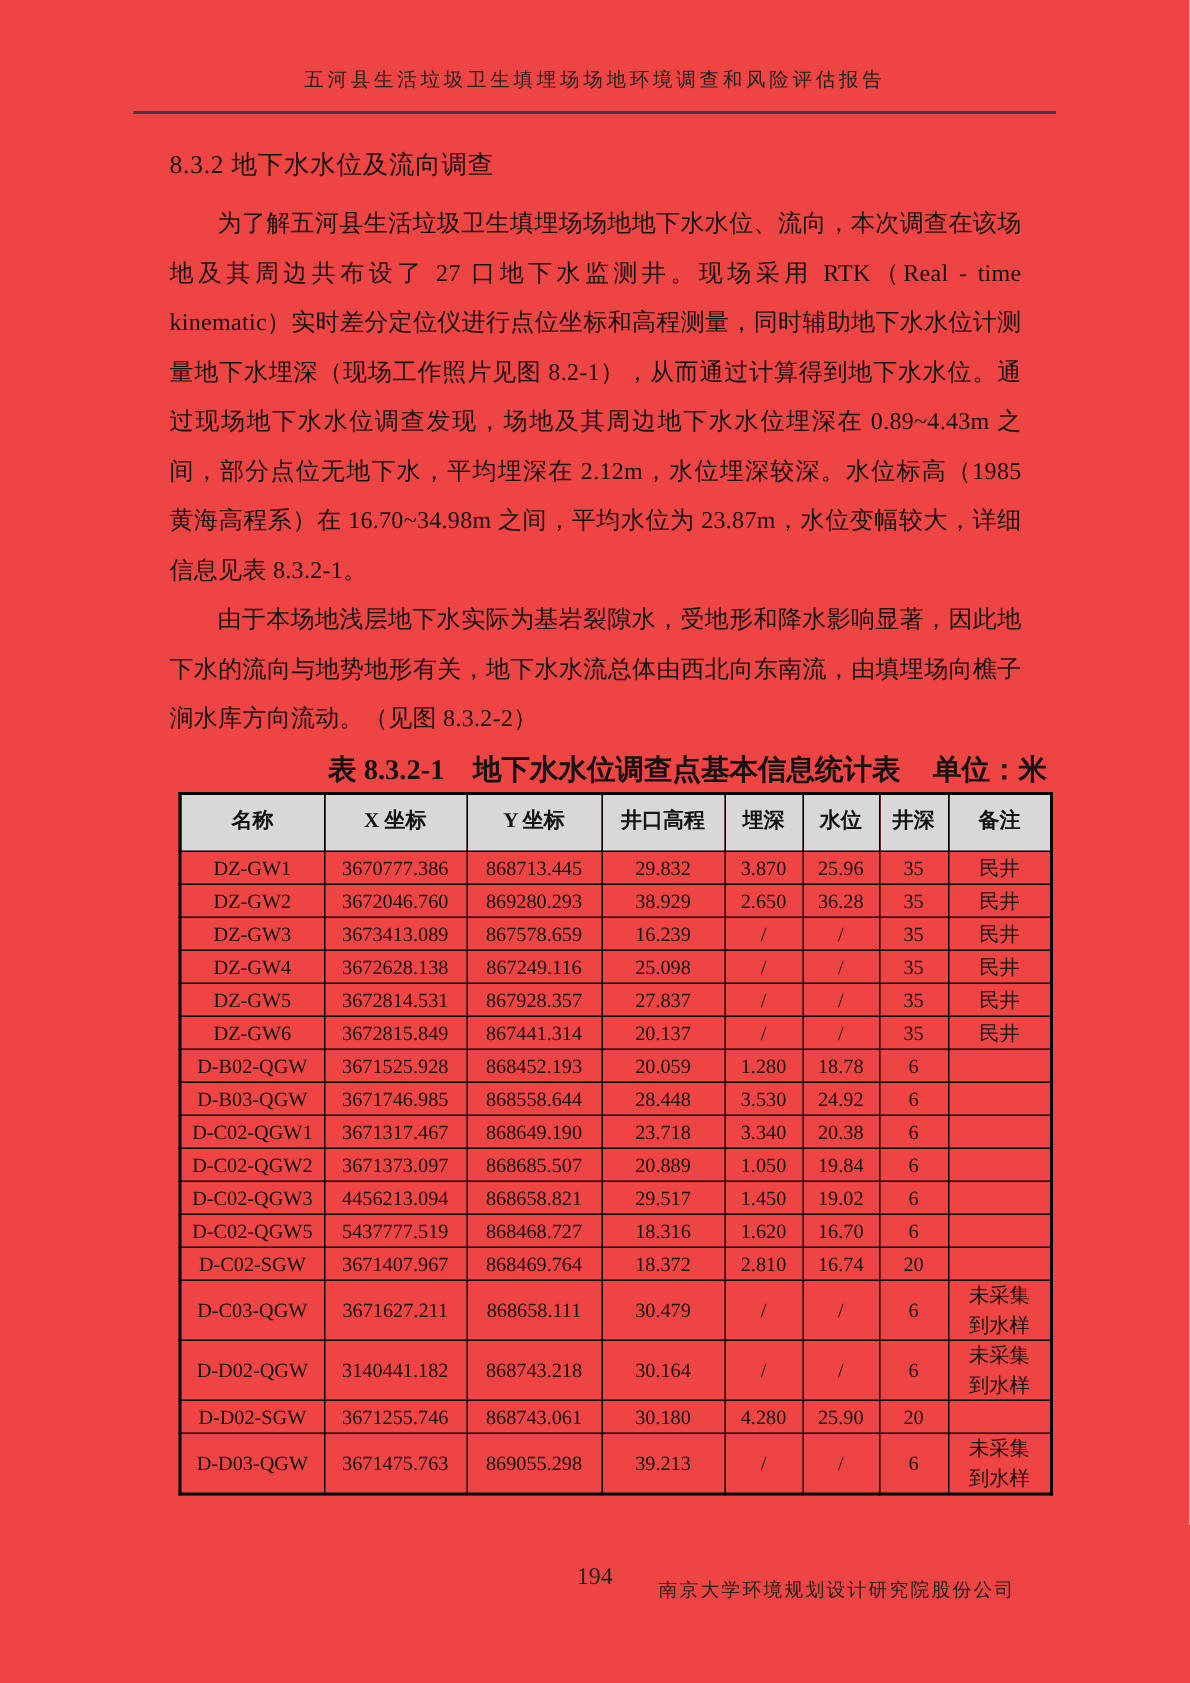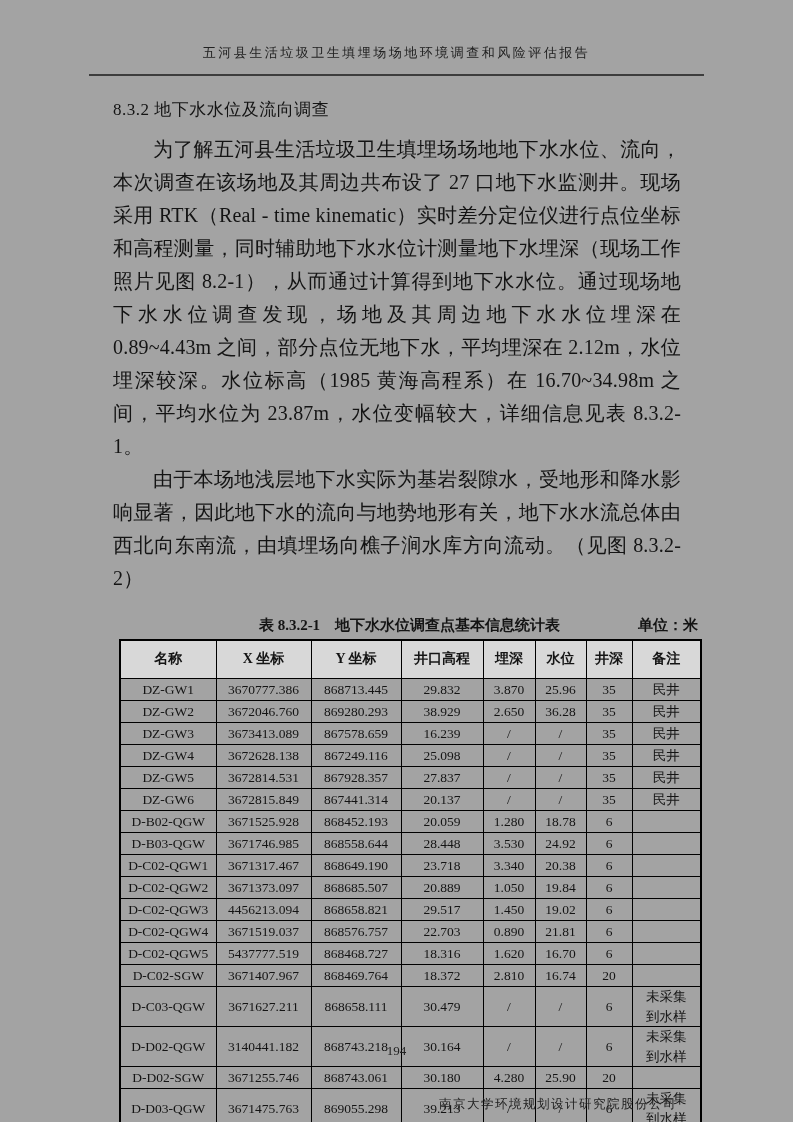--- a/index.html
+++ b/index.html
@@ -1,63 +1,63 @@
 <!DOCTYPE html>
 <html><head>
 <meta charset="utf-8">
 <style>
   html,body{margin:0;padding:0;background:#ffffff;}
   .page{
-    position:relative;width:793px;height:1122px;background:#a3a3a3;
+    position:relative;width:793px;height:1122px;background:#ef4444;
     font-family:"Liberation Serif","DejaVu Serif",serif;color:#141414;
     overflow:hidden;
   }
   .doc-header{
     position:absolute;top:44px;left:0;width:100%;
     text-align:center;font-size:13px;letter-spacing:2.5px;color:#222;
   }
   .header-rule{
     position:absolute;top:74px;left:89px;width:615px;height:2px;
     background:#3d3d3d;
   }
   .content{position:absolute;left:113px;top:98px;width:568px;}
   .section-title{
     font-size:17px;font-weight:normal;margin:0 0 12px 0;letter-spacing:0.5px;
   }
   .body-text{
-    font-size:20px;line-height:33px;text-align:justify;text-indent:2em;
+    font-size:16px;line-height:33px;text-align:justify;text-indent:2em;
     margin:0;letter-spacing:0.2px;
   }
   .caption-row{
-    position:relative;margin-top:16px;height:28px;line-height:28px;
-    font-weight:bold;font-size:15px;text-align:center;width:581px;
+    position:relative;margin-top:4px;height:28px;line-height:28px;
+    font-weight:bold;font-size:19px;text-align:center;width:581px;
     margin-left:6px;
   }
   .caption-row .unit{position:absolute;right:2px;top:0;}
   .table-wrap{margin-left:6px;width:684px;}
   table.info{
     border-collapse:collapse;width:581px;table-layout:fixed;
     font-size:13.5px;border:2px solid #000;
   }
   table.info th,table.info td{
     border:1px solid #000;text-align:center;vertical-align:middle;
     padding:0 4px;height:21px;line-height:1.45;overflow:hidden;
   }
   table.info td:last-child{padding:0 10px;}
   table.info thead th{
     background:#d8d8d8;height:37px;font-weight:bold;font-size:14px;
   }
   col.c1{width:96px;}col.c2{width:95px;}col.c3{width:90px;}col.c4{width:82px;}
   col.c5{width:52px;}col.c6{width:51px;}col.c7{width:46px;}col.c8{width:69px;}
   .page-number{
     position:absolute;top:1043px;left:0;width:100%;text-align:center;
-    font-size:13px;color:#222;
+    font-size:16px;color:#222;
   }
   .company{
-    position:absolute;top:1096px;right:116px;font-size:12.5px;
+    position:absolute;top:1052px;right:116px;font-size:12.5px;
     letter-spacing:1.5px;color:#222;
   }
 </style>
 </head>
 <body>
 
 <div class="page">
 
   <div class="doc-header">五河县生活垃圾卫生填埋场场地环境调查和风险评估报告</div>
   <div class="header-rule"></div>
@@ -201,30 +201,20 @@
               <td>D-C02-QGW3</td>
               <td>4456213.094</td>
               <td>868658.821</td>
               <td>29.517</td>
               <td>1.450</td>
               <td>19.02</td>
               <td>6</td>
               <td></td>
             </tr>
             <tr>
-              <td>D-C02-QGW4</td>
-              <td>3671519.037</td>
-              <td>868576.757</td>
-              <td>22.703</td>
-              <td>0.890</td>
-              <td>21.81</td>
-              <td>6</td>
-              <td></td>
-            </tr>
-            <tr>
               <td>D-C02-QGW5</td>
               <td>5437777.519</td>
               <td>868468.727</td>
               <td>18.316</td>
               <td>1.620</td>
               <td>16.70</td>
               <td>6</td>
               <td></td>
             </tr>
             <tr>

